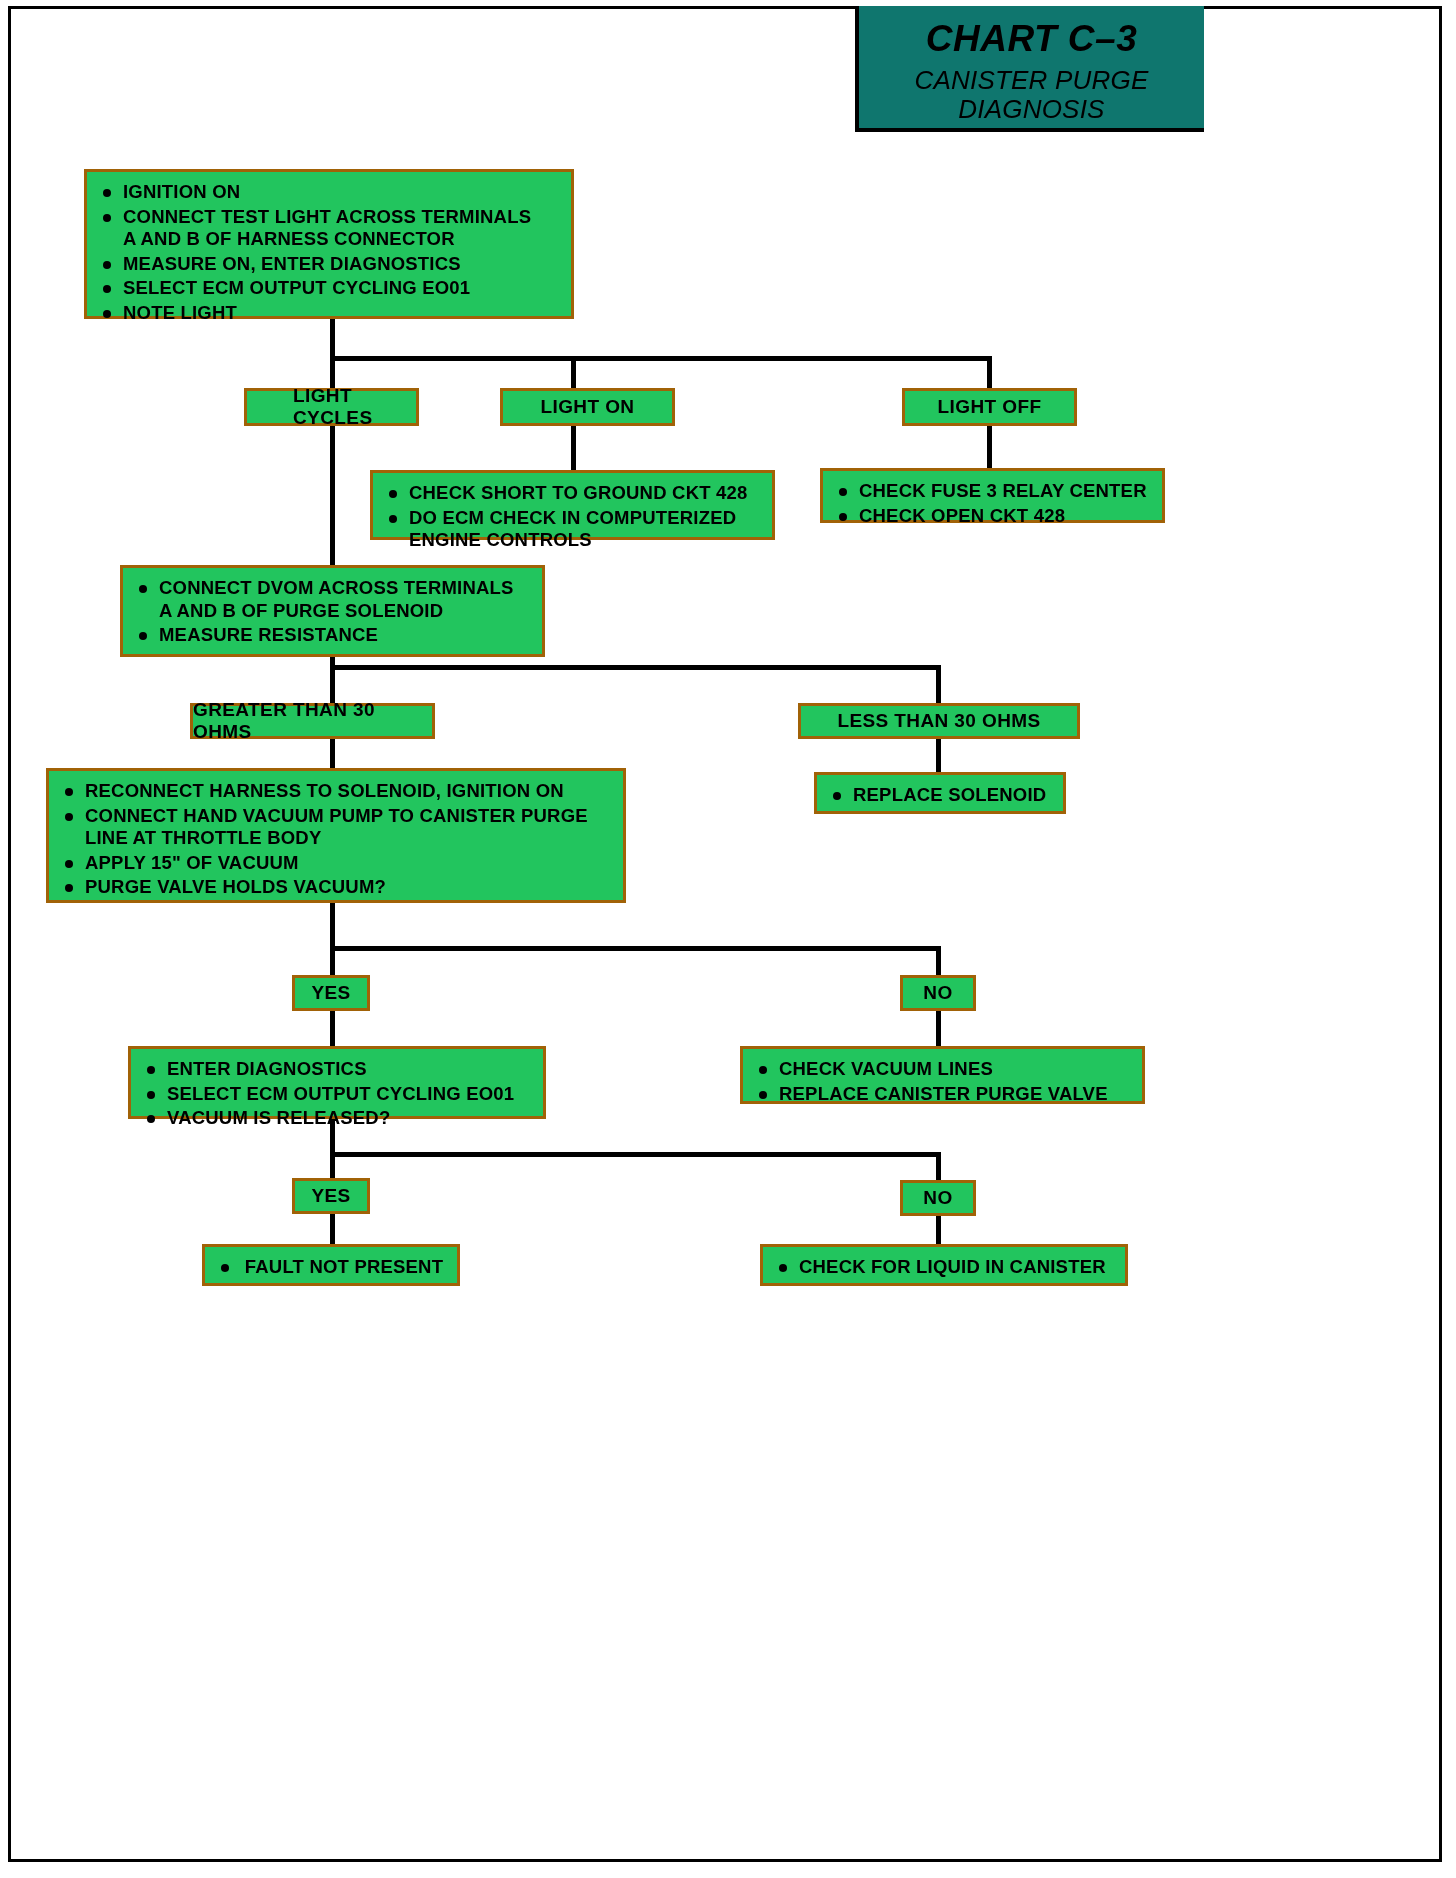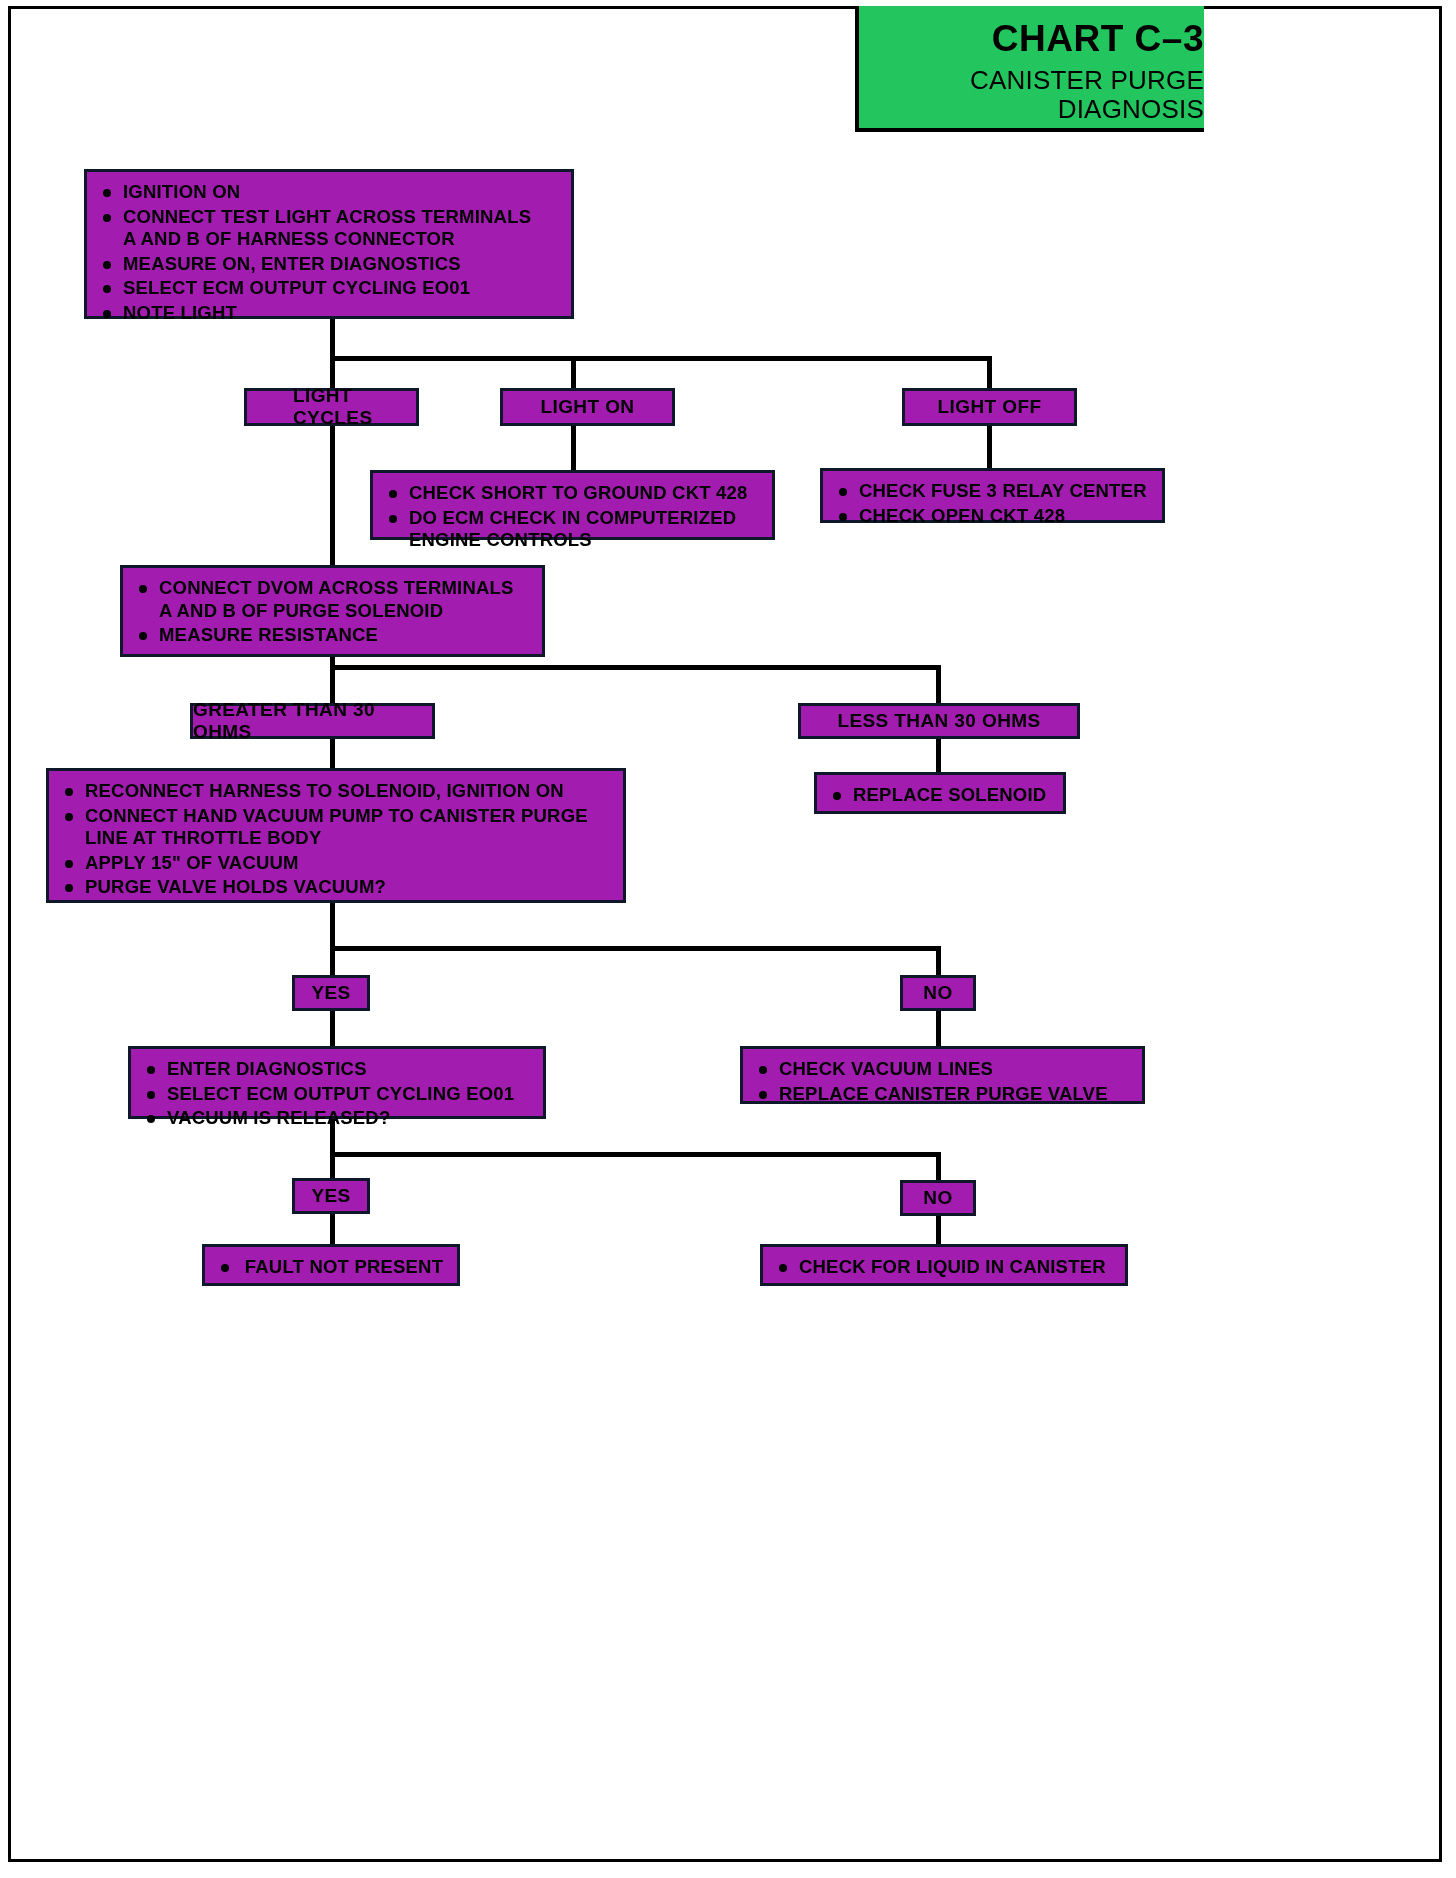--- a/index.html
+++ b/index.html
@@ -28,22 +28,23 @@
     height: 1856px;
     border: 3px solid #000;
     box-sizing: border-box;
   }
 
   
   .title-box {
     position: absolute;
     box-sizing: border-box;
     border: 4px solid #000;
-    background: #22c55e;
-    text-align: right;
+    background: #0f766e;
+    text-align: center;
+    font-style: italic;
   }
   #title-main {
     left: 855px;
     top: 6px;
     width: 349px;
     height: 126px;
     border-top: none;
     border-right: none;
   }
   .title-chart {
@@ -58,22 +59,22 @@
     font-weight: normal;
     line-height: 1.12;
     margin-top: 9px;
     letter-spacing: 0.2px;
   }
 
   
   .box {
     position: absolute;
     box-sizing: border-box;
-    border: 3px solid #0f172a;
-    background: #a21caf;
+    border: 3px solid #a16207;
+    background: #22c55e;
     z-index: 5;
   }
 
   .label-box {
     display: flex;
     align-items: center;
     justify-content: center;
     font-size: 19px;
     font-weight: bold;
     letter-spacing: 0.4px;

